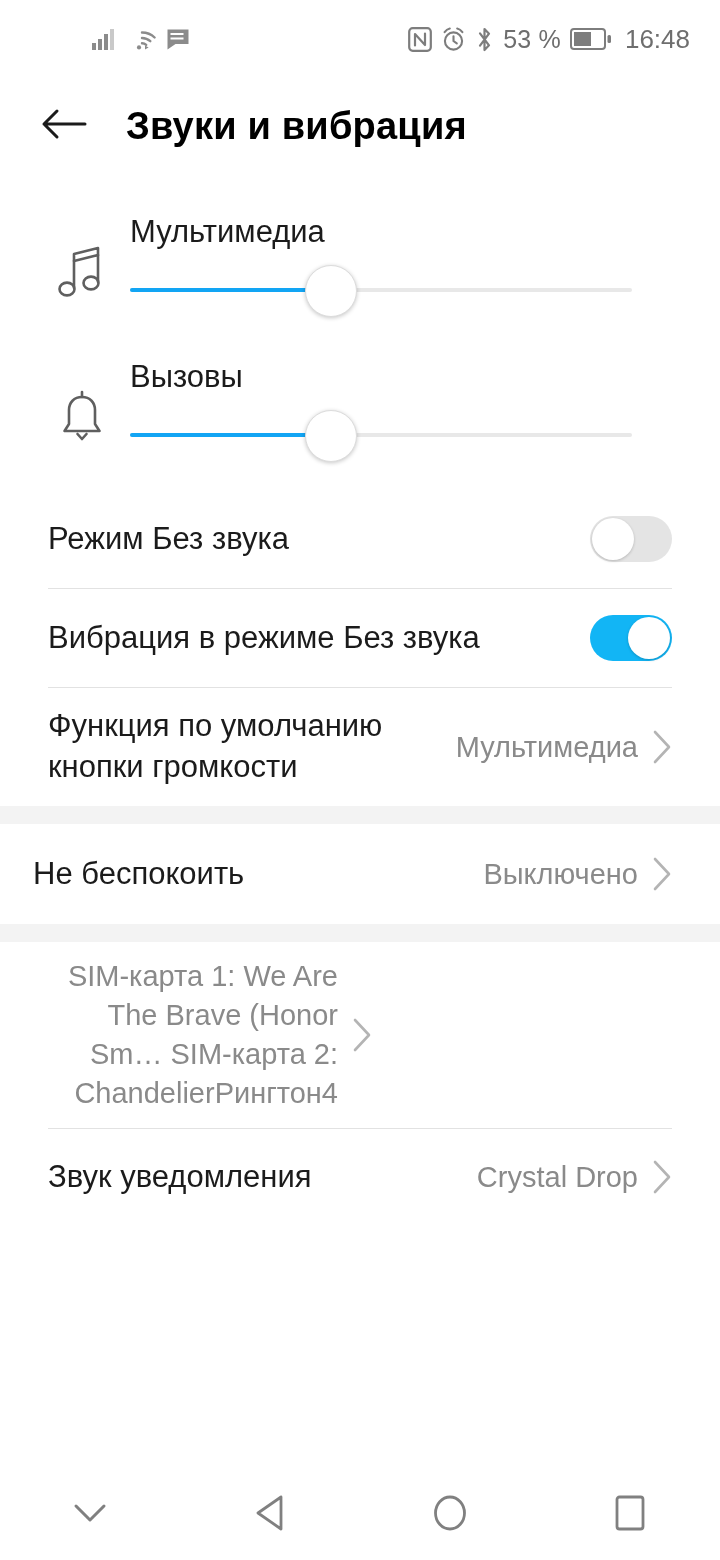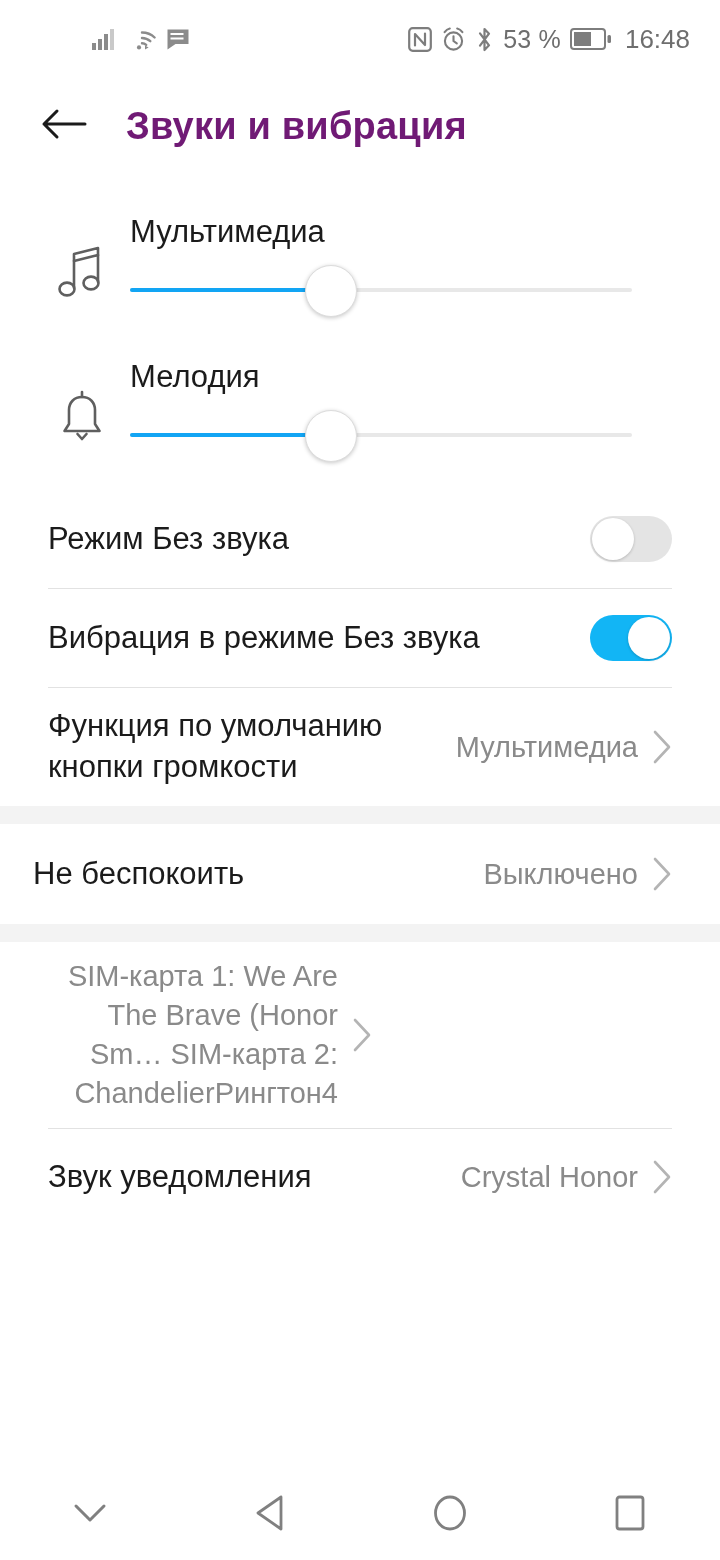--- a/index.html
+++ b/index.html
@@ -38,21 +38,21 @@
     display: flex; align-items: center;
     padding: 0 36px;
     flex: 0 0 auto;
   }
   .back-btn {
     width: 56px; height: 56px;
     display: flex; align-items: center; justify-content: center;
     cursor: pointer; flex: 0 0 auto;
   }
   .page-title {
-    font-size: 38px; font-weight: bold; color: #701a75;
+    font-size: 38px; font-weight: bold; color: #000000;
     margin-left: 34px; letter-spacing: .2px;
   }
 
   
   .sliders { padding-top: 26px; flex: 0 0 auto; }
   .slider-row {
     position: relative;
     height: 145px;
     display: flex; align-items: center;
   }
@@ -247,21 +247,21 @@
 
     <div class="slider-row">
       <div class="slider-icon">
         <svg width="52" height="58" viewBox="0 0 52 58">
           <path d="M26 8c-8 0-13 5.6-13 13v14l-4.5 7h35L39 35V21c0-7.4-5-13-13-13z" fill="none" stroke="#5f5f5f" stroke-width="2.6" stroke-linejoin="round"></path>
           <path d="M26 3v5" stroke="#5f5f5f" stroke-width="2.6" stroke-linecap="round"></path>
           <path d="M21.5 45l4.5 5 4.5-5" fill="none" stroke="#5f5f5f" stroke-width="2.6" stroke-linejoin="round" stroke-linecap="round"></path>
         </svg>
       </div>
       <div class="slider-body">
-        <div class="slider-label">Мелодия</div>
+        <div class="slider-label">Вызовы</div>
         <div class="slider-track-wrap">
           <div class="slider-track"></div>
           <div class="slider-fill" style="width: 40%;"></div>
           <div class="slider-thumb" style="left: 40%;"></div>
         </div>
       </div>
     </div>
 
 
   </div>
@@ -320,21 +320,21 @@
         <svg width="20" height="34" viewBox="0 0 20 34">
           <path d="M3 2l14 15L3 32" stroke="#b4b4b4" stroke-width="2.6" fill="none" stroke-linecap="round" stroke-linejoin="round"></path>
         </svg>
       </span>
     </div>
 
     <div class="divider"></div>
 
     <div class="row row-notif">
       <div class="row-label">Звук уведомления</div>
-      <div class="row-value">Crystal Honor</div>
+      <div class="row-value">Crystal Drop</div>
       <span class="chevron">
         <svg width="20" height="34" viewBox="0 0 20 34">
           <path d="M3 2l14 15L3 32" stroke="#b4b4b4" stroke-width="2.6" fill="none" stroke-linecap="round" stroke-linejoin="round"></path>
         </svg>
       </span>
     </div>
   </div>
 
   <div class="spacer"></div>
 

